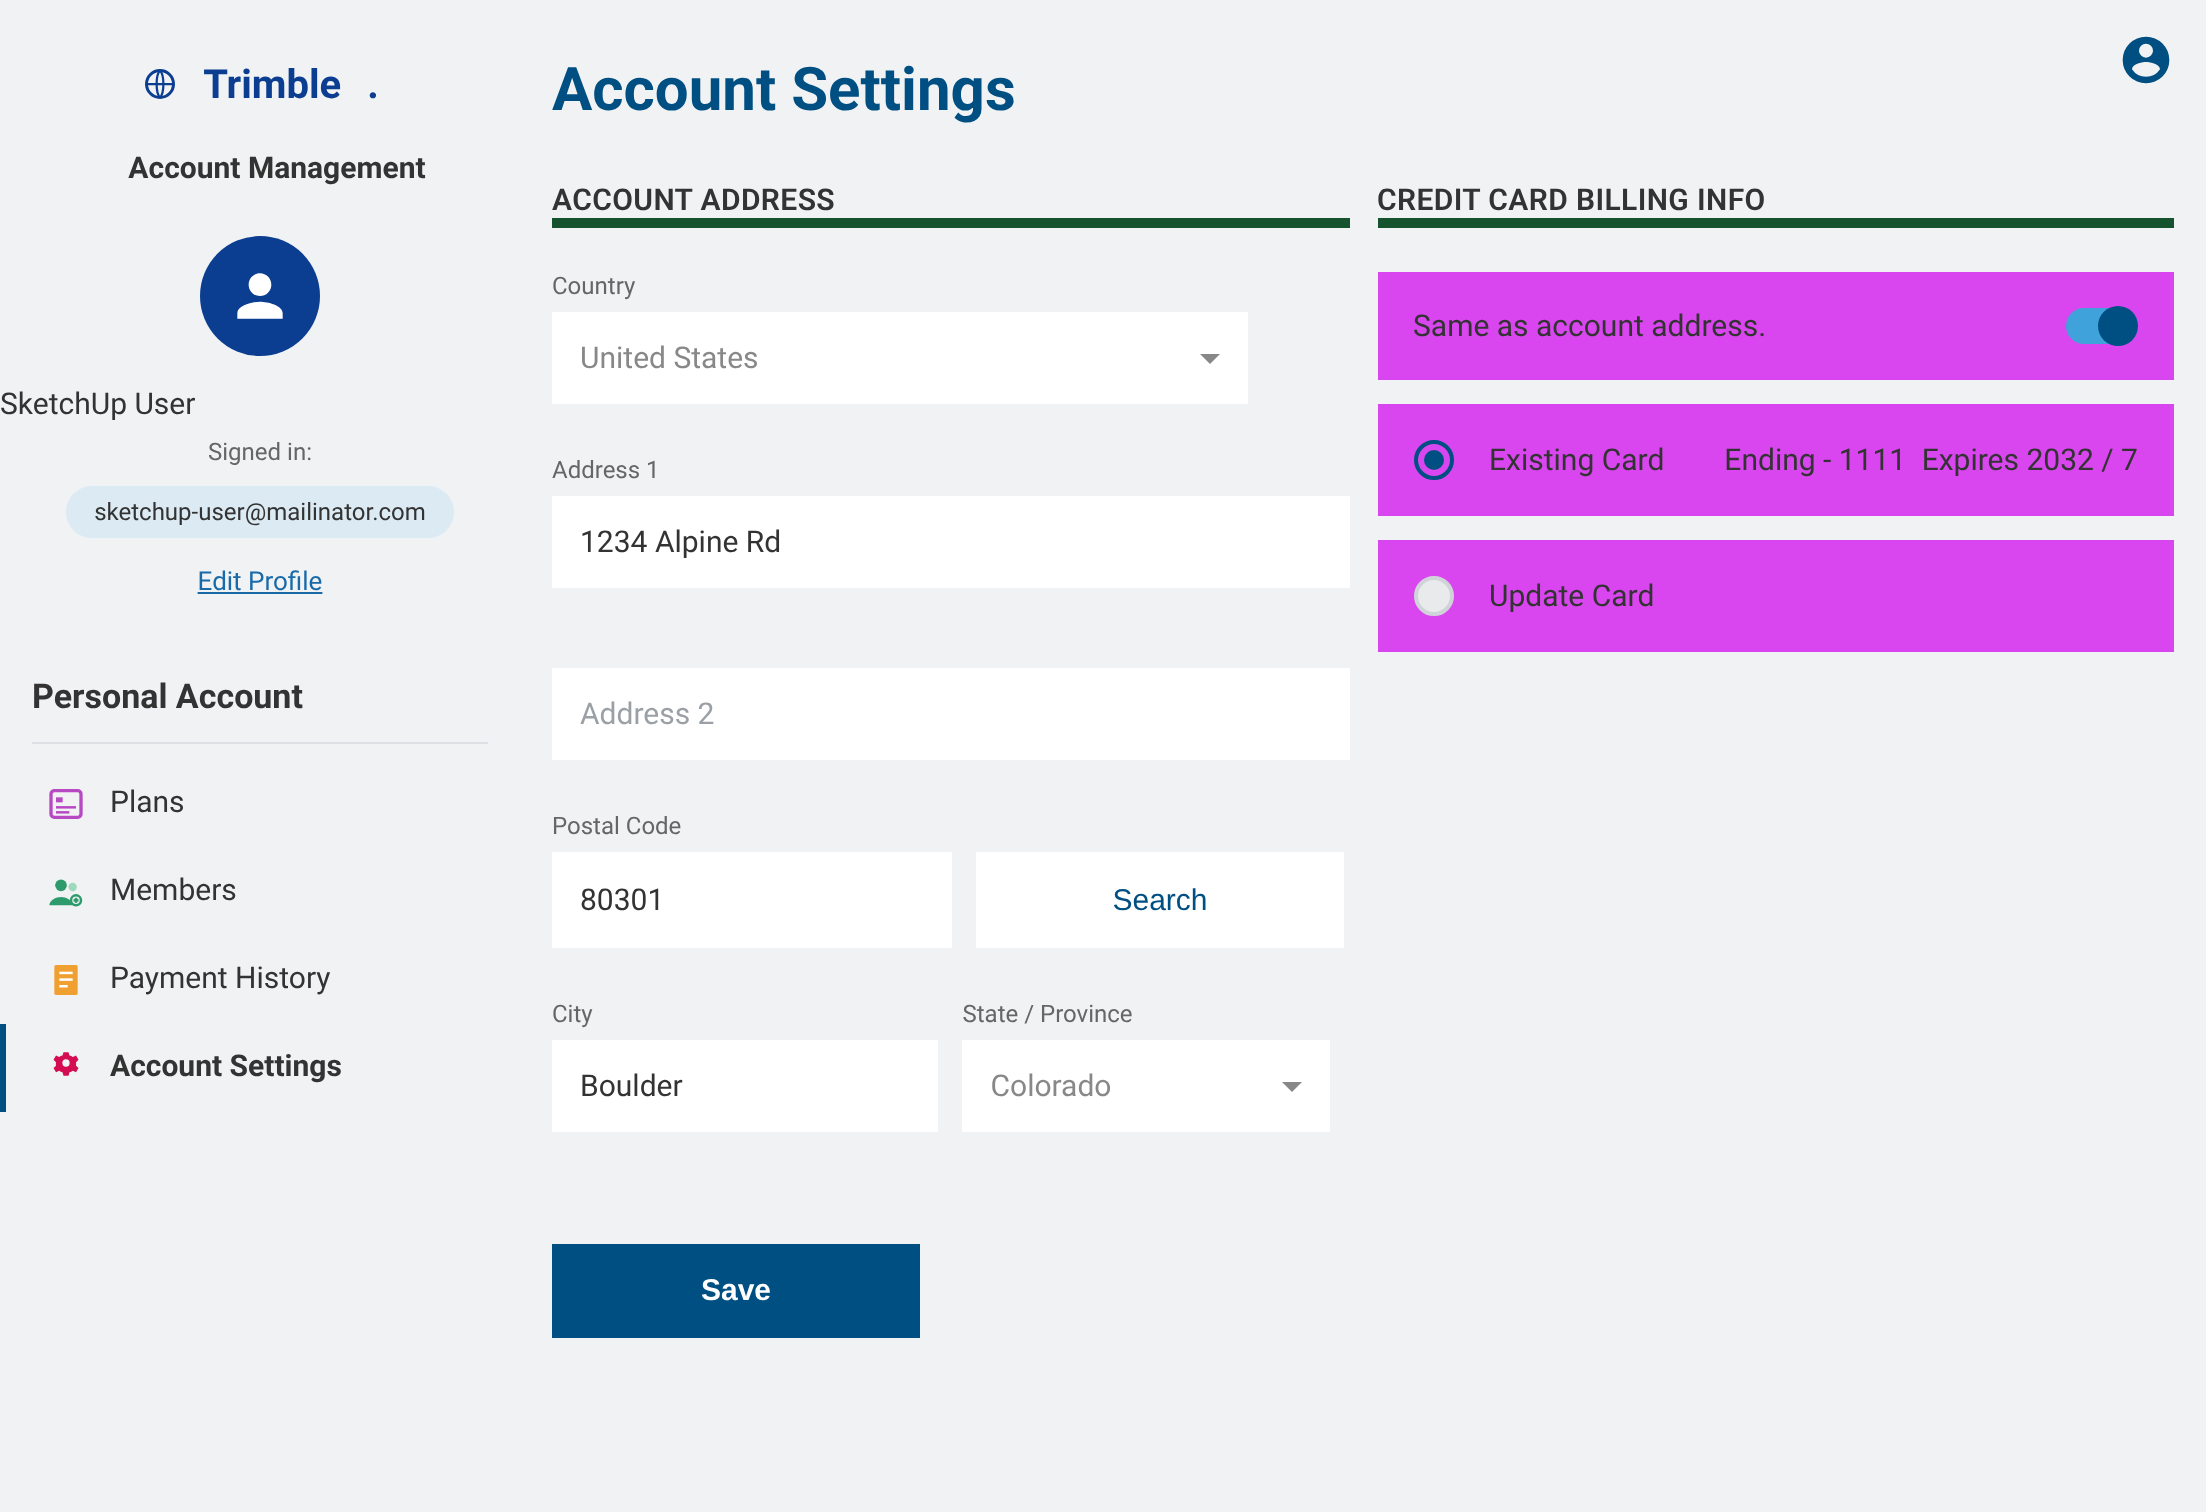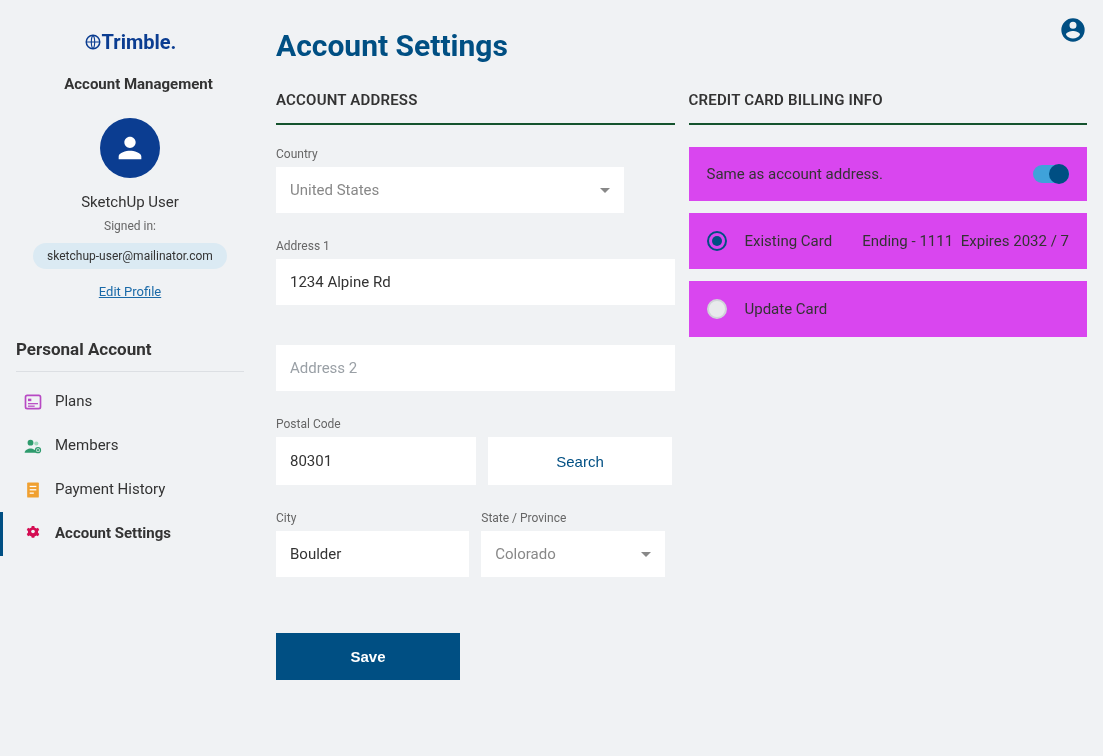--- a/index.html
+++ b/index.html
@@ -27,41 +27,40 @@
   .brand {
     text-align: center;
     margin-bottom: 20px;
   }
   .brand-text {
     font-size: 20px;
     font-weight: 700;
     color: #0b3d91;
     display: inline-flex;
     align-items: center;
-    gap: 0;
+    gap: 13px;
   }
   .brand-text .dot { color: #0b3d91; }
   .account-mgmt {
     text-align: center;
     font-weight: 700;
     font-size: 15px;
     color: #333;
     margin-bottom: 25px;
     padding-left: 17px;
   }
   .avatar-large {
     width: 60px; height: 60px;
     background: #0b3d91;
     border-radius: 50%;
     margin: 0 auto 15px;
     display: flex; align-items: center; justify-content: center;
   }
   .avatar-large svg { width: 34px; height: 34px; fill: #fff; }
   .user-name {
-    text-align: center;
     font-size: 15px;
     color: #333;
     margin-bottom: 8px;
   }
   .signed-in {
     text-align: center;
     font-size: 12px;
     color: #666;
     margin-bottom: 10px;
   }
@@ -142,22 +141,21 @@
   }
   .col {
     flex: 1;
     min-width: 0;
   }
   .col-header {
     font-size: 15px;
     font-weight: 600;
     letter-spacing: 0.2px;
     color: #333;
-    padding-bottom: 14px;
-    border-bottom: 2px solid #14532d;
+    border-bottom: 5px solid #14532d;
     margin-bottom: 22px;
   }
   .field-group { margin-bottom: 26px; }
   .label {
     font-size: 12px;
     color: #666;
     margin-bottom: 6px;
   }
   .input, .select {
     width: 100%;

